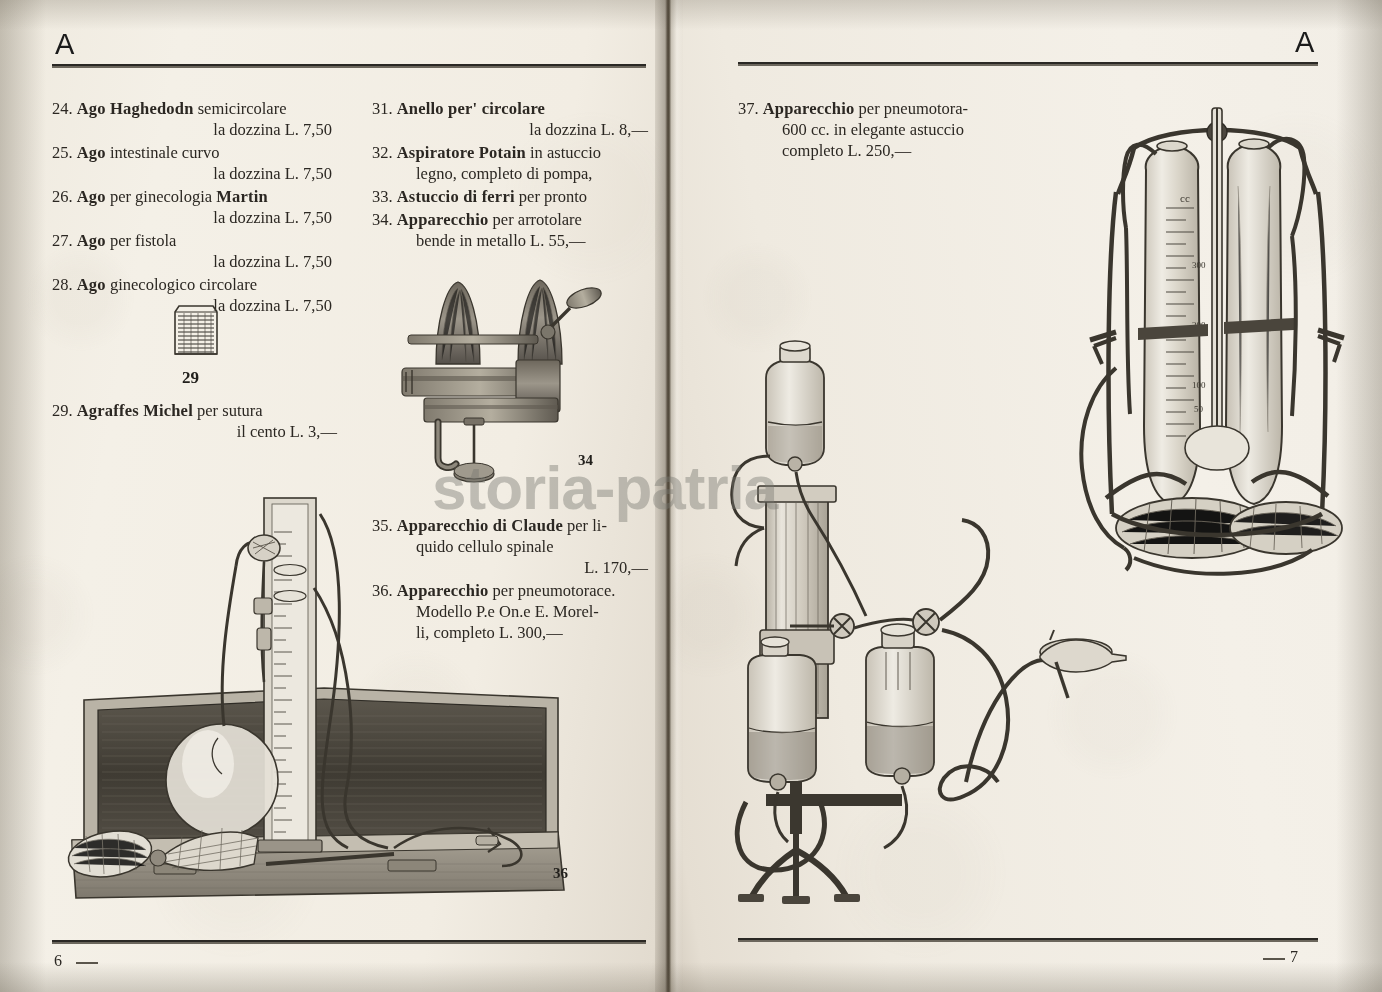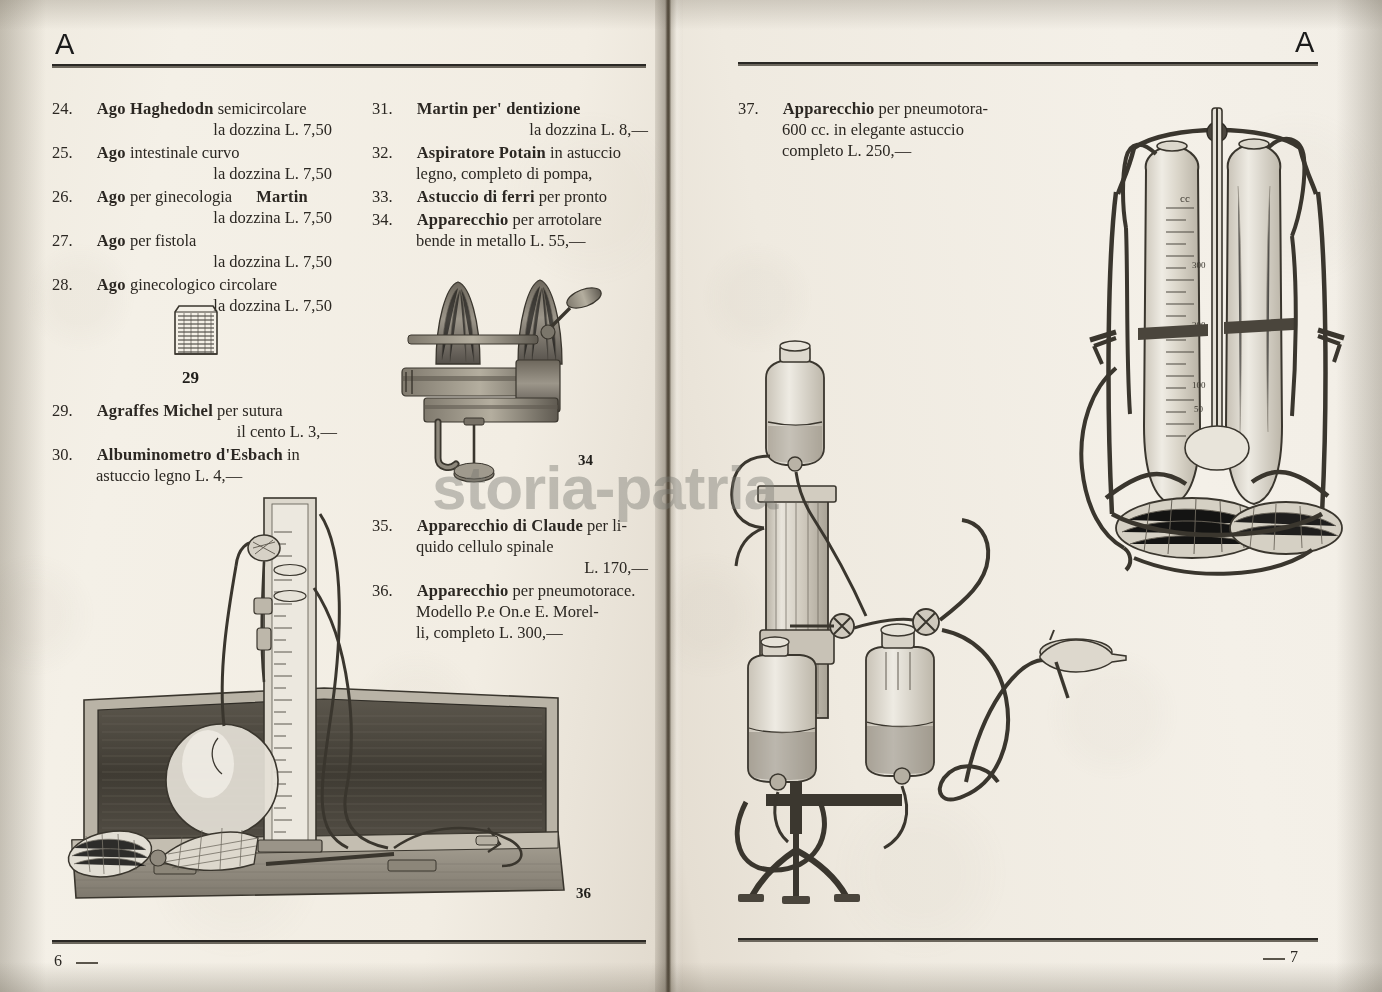--- a/index.html
+++ b/index.html
@@ -40,21 +40,21 @@
   
   .hdr-letter{position:absolute;font-family:"Liberation Sans",sans-serif;
     font-size:29px;color:#1b1b1b;letter-spacing:0;}
   .rule{position:absolute;height:4px;
     background:linear-gradient(180deg,#2a2824 0 55%,#6b665c 55% 100%);}
 
   
   .col{position:absolute;color:#2b2722;font-size:16.5px;line-height:21px;}
   .entry{margin-bottom:2px;}
   .num{font-weight:400;}
-  b{font-weight:700;letter-spacing:.2px;margin-left:20px;}
+  b{font-weight:700;letter-spacing:.2px;}
   .price{display:block;text-align:right;}
   .ind{display:block;padding-left:44px;}
 
   
   .figlabel{position:absolute;font-weight:700;font-size:15px;color:#22201c;
     font-family:"Liberation Serif",serif;}
 
   
   .pagenum{position:absolute;font-size:16px;color:#2c2924;}
   .dash{position:absolute;height:2px;background:#5a554b;}
@@ -135,32 +135,26 @@
     </div>
     <div class="figlabel" style="left:182px;top:368px;font-size:17px;">29</div>
 
     <div class="col" style="left:52px;top:400px;width:285px;">
       <div class="entry">
         <span class="num">29.</span>
         <b>Agraffes Michel</b>
         <span>per sutura</span>
         <span class="price">il cento L. 3,—</span>
       </div>
-      <div class="entry">
-        <span class="num">30.</span>
-        <b>Albuminometro d'Esbach</b>
-        <span>in</span>
-        <span class="ind">astuccio legno          L. 4,—</span>
-      </div>
     </div>
 
     <div class="col" style="left:372px;top:98px;width:276px;">
       <div class="entry">
         <span class="num">31.</span>
-        <b>Martin per' dentizione</b>
+        <b>Anello per' circolare</b>
         <span class="price">la dozzina L. 8,—</span>
       </div>
       <div class="entry">
         <span class="num">32.</span>
         <b>Aspiratore Potain</b>
         <span>in astuccio</span>
         <span class="ind">legno, completo di pompa,</span>
       </div>
       <div class="entry">
         <span class="num">33.</span>
@@ -314,21 +308,21 @@
         <path d="M100 368 C132 340 176 334 200 346 L196 372 C164 382 126 380 100 368 Z" fill="#ddd8cd" stroke="#3a362e" stroke-width="1.4"></path>
         <g stroke="#5f5a51" stroke-width=".8" opacity=".85">
           <path d="M110 362 L200 346 M106 370 L198 354 M114 376 L198 362"></path>
           <path d="M124 344 L120 378 M144 338 L140 380 M164 336 L162 378 M184 338 L182 374"></path>
         </g>
         <circle cx="100" cy="366" r="8" fill="#918b7f" stroke="#3a362e" stroke-width="1.2"></circle>
 
         <path class="ink" stroke-width="4" d="M208 372 L336 362"></path>
       </svg>
     </div>
-    <div class="figlabel" style="left:576px;top:865px;margin-top:20px;">36</div>
+    <div class="figlabel" style="left:553px;top:865px;">36</div>
 
     <div class="rule" style="left:52px;top:940px;width:594px;"></div>
     <div class="pagenum" style="left:54px;top:952px;">6</div>
     <div class="dash" style="left:76px;top:962px;width:22px;"></div>
   </div>
 
   <div class="page right">
     <div class="grain"></div>
 
     <div class="hdr-letter" style="left:623px;top:26px;">A</div>

